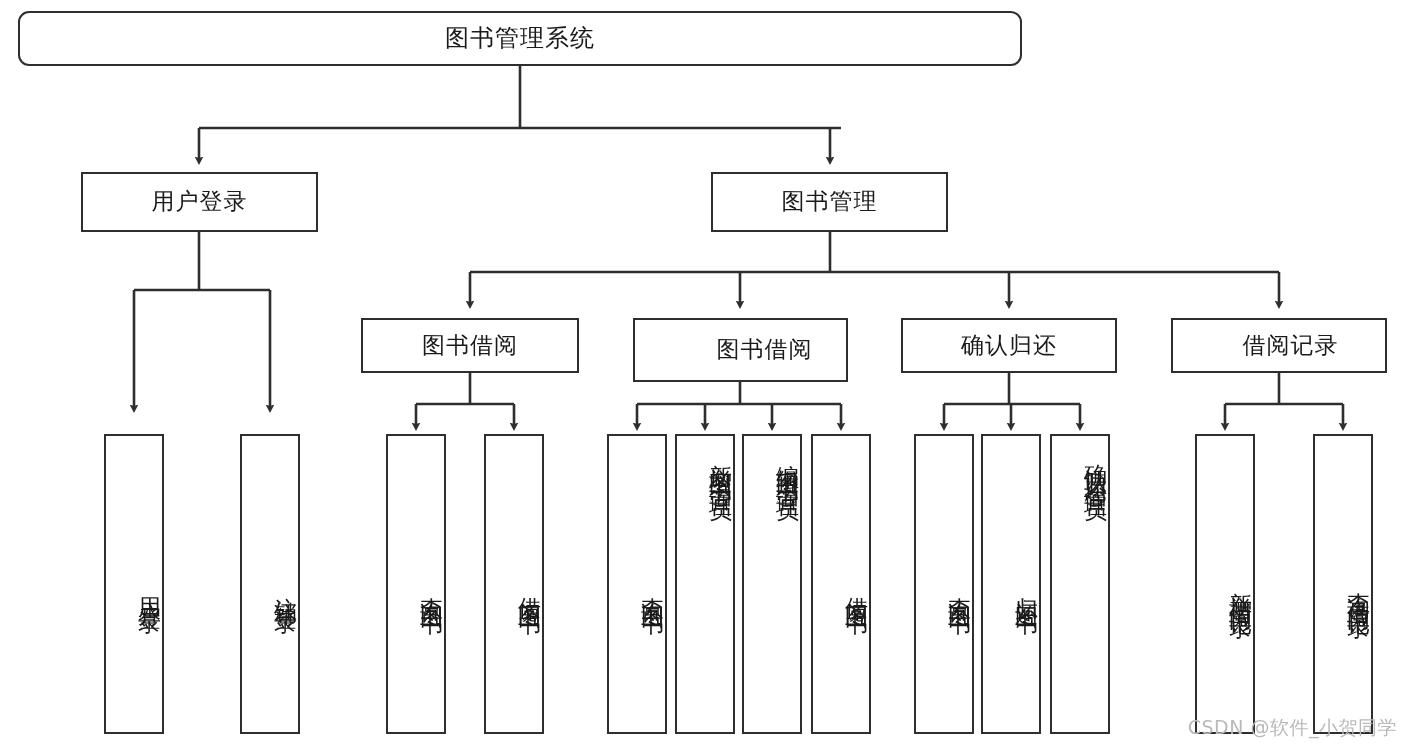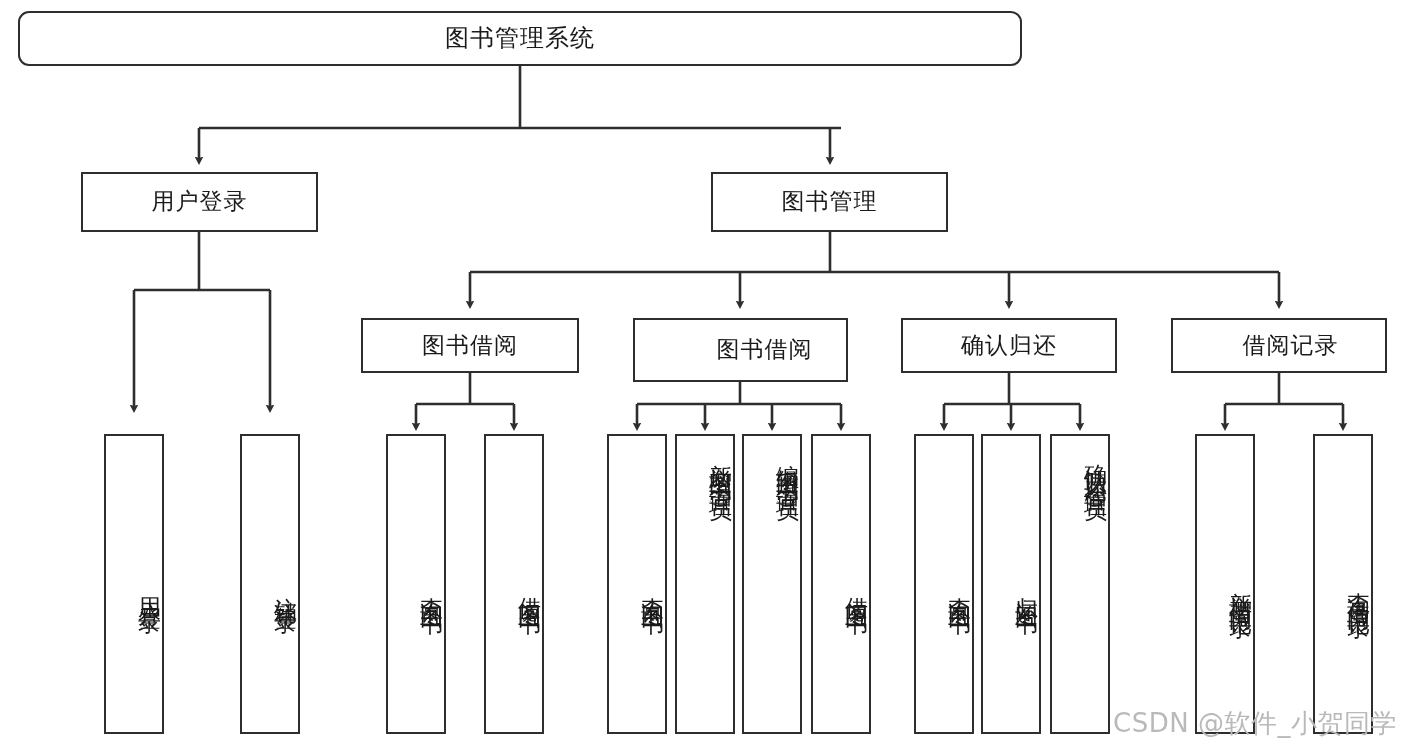--- a/index.html
+++ b/index.html
@@ -46,21 +46,21 @@
     padding-top:10px;
     white-space:nowrap;
   }
   .node.vert.mid{
     align-items:flex-start;
     justify-content:center;
   }
   .watermark{
     position:absolute;
     right:8px;bottom:6px;
-    font-size:26px;
+    font-size:19px;
     color:#b9b9b9;
     letter-spacing:0.5px;
     white-space:nowrap;
     font-family:"DejaVu Sans","Liberation Sans",sans-serif;
   }
 </style>
 </head>
 <body>
 
 <div id="diagram">

